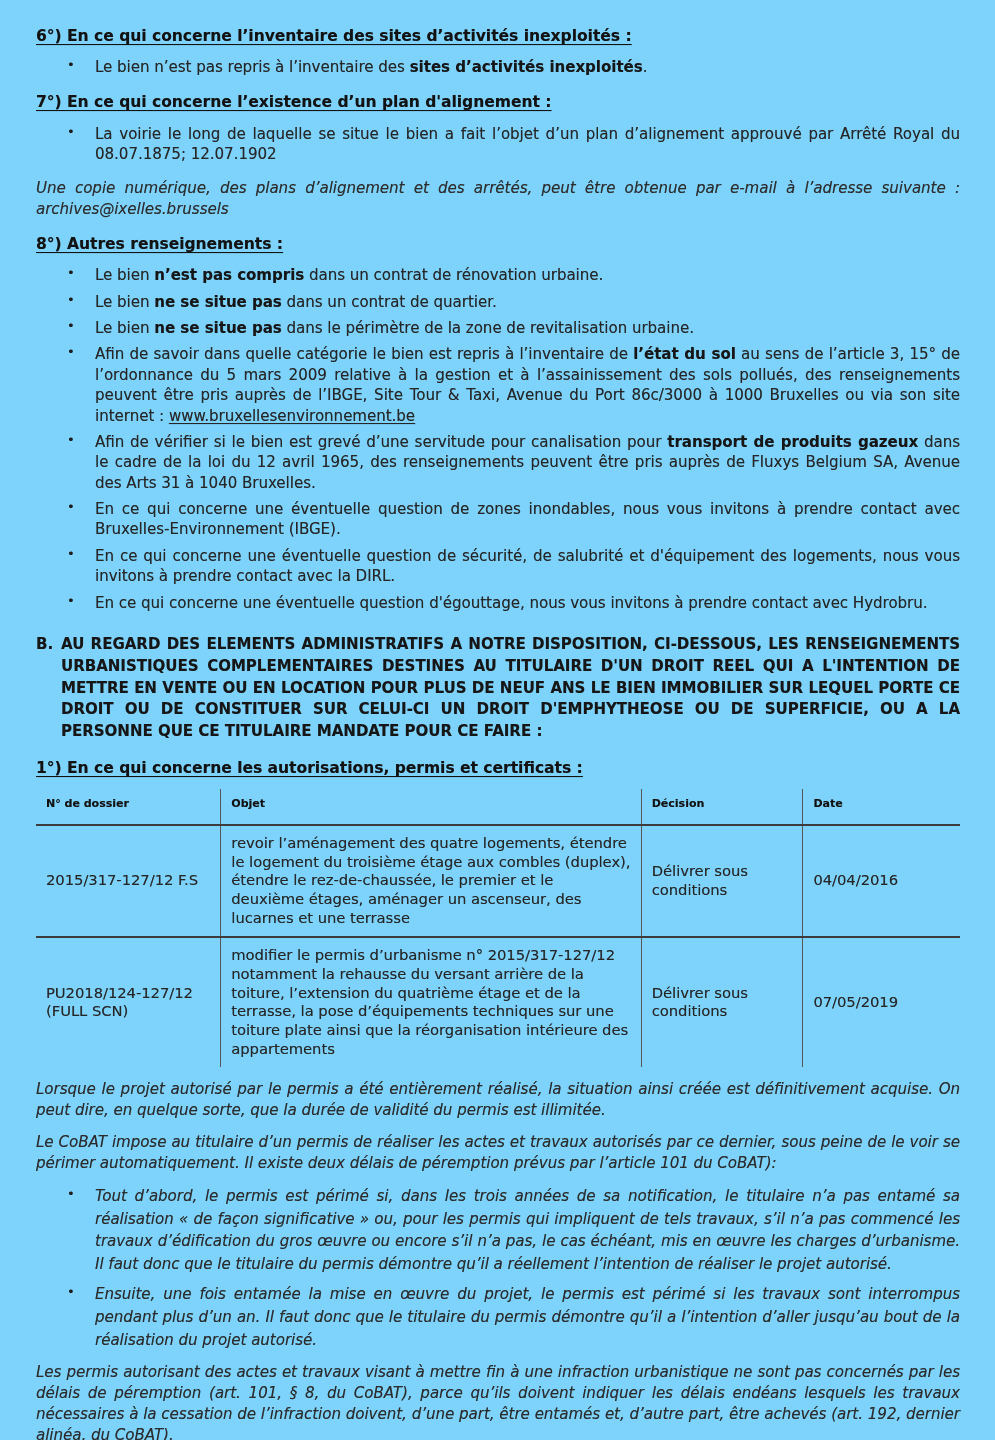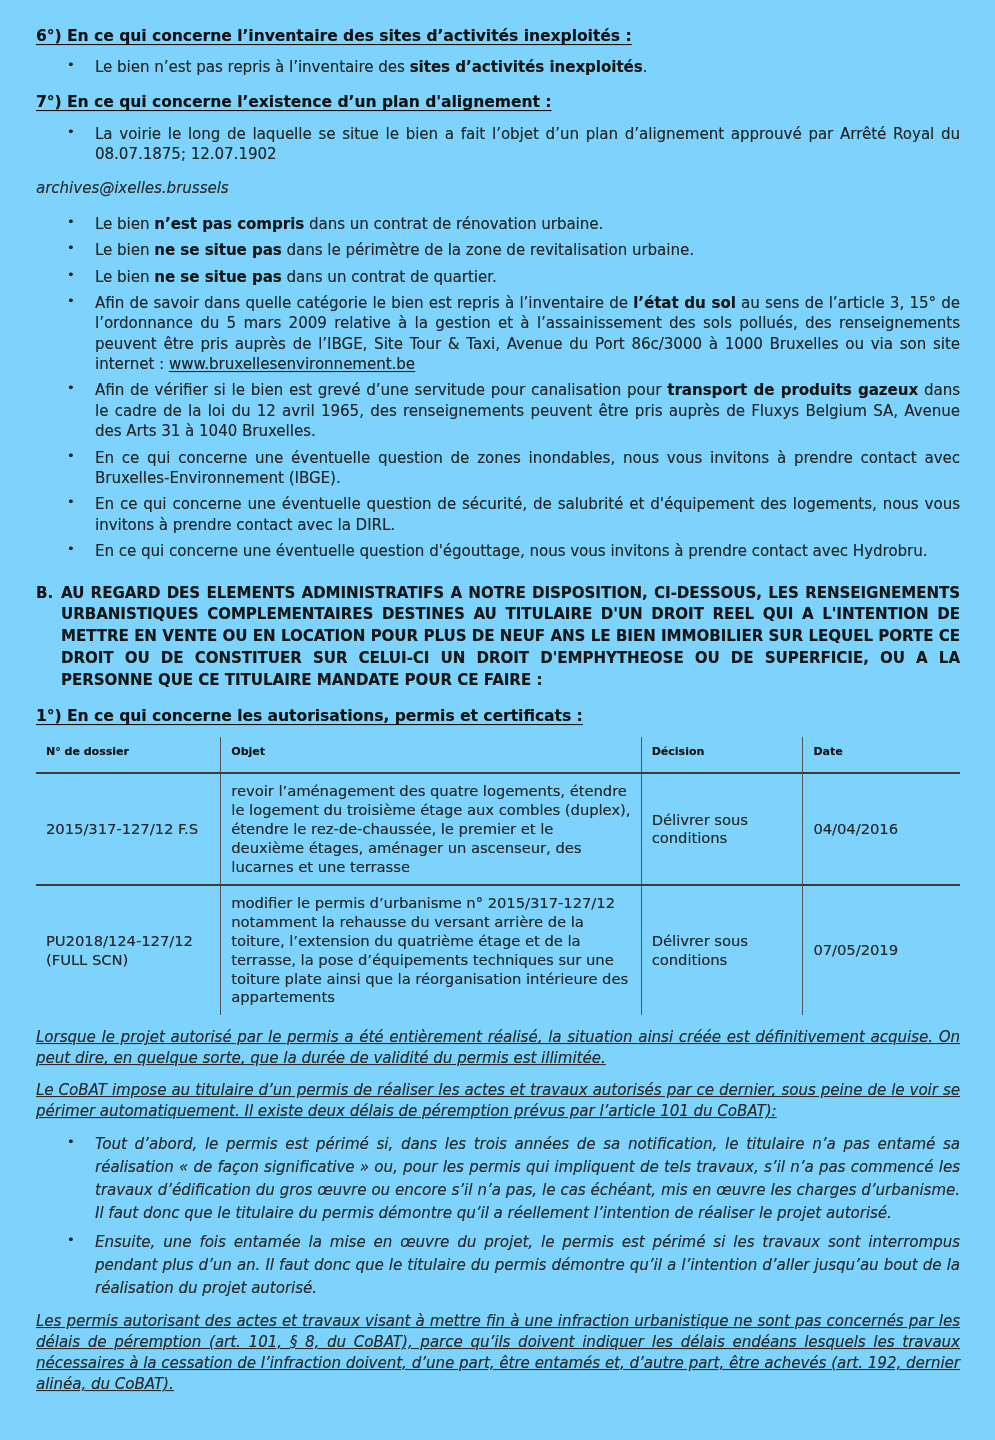--- a/index.html
+++ b/index.html
@@ -51,21 +51,21 @@
   table.permits th {
     text-align:left; font-weight:bold; color:#121212;
     padding:8px 10px 12px 10px; font-size:11px;
   }
   table.permits thead tr { border-bottom:2.5px solid #3c3c3c; }
   table.permits tbody tr.rowsep { border-bottom:2px solid #3c3c3c; }
   table.permits th.vx, table.permits td.vx { border-left:1.4px solid #565656; }
   table.permits td { padding:8px 10px; line-height:1.28; }
   td.cell-dossier, td.cell-decision, td.cell-date { vertical-align:middle; }
   td.cell-objet { vertical-align:top; }
-  .note-para { font-style:italic; color:#2b2b2b; text-align:justify; margin:11px 0; line-height:1.4;text-decoration:underline; }
+  .note-para { font-style:italic; color:#2b2b2b; text-align:justify; margin:11px 0; line-height:1.4; }
   ul.dotlist.italic-list { margin:8px 0 10px 0; }
   ul.dotlist.italic-list li {
     font-style:italic; line-height:1.52; margin-bottom:7px; color:#2b2b2b;
   }
 </style>
 </head>
 <body>
 
 <div class="page">
 
@@ -73,27 +73,29 @@
   <ul class="dotlist">
     <li><span>Le bien n’est pas repris à l’inventaire des </span><span class="b">sites d’activités inexploités</span><span>.</span></li>
   </ul>
 
   <div class="heading">7°) En ce qui concerne l’existence d’un plan d'alignement :</div>
   <ul class="dotlist">
     <li><span>La voirie le long de laquelle se situe le bien a fait l’objet d’un plan d’alignement approuvé par Arrêté Royal du 08.07.1875;  12.07.1902</span></li>
   </ul>
 
   <div class="note">
+    <div class="l1">Une copie numérique, des plans d’alignement et des arrêtés, peut être obtenue par e-mail à l’adresse suivante :</div>
     <div>archives@ixelles.brussels</div>
   </div>
 
+  <div class="heading">8°) Autres renseignements :</div>
   <ul class="dotlist">
     <li><span>Le bien </span><span class="b">n’est pas compris</span><span> dans un contrat de rénovation urbaine.</span></li>
+    <li><span>Le bien </span><span class="b">ne se situe pas</span><span> dans un contrat de quartier.</span></li>
     <li><span>Le bien </span><span class="b">ne se situe pas</span><span> dans le périmètre de la zone de revitalisation urbaine.</span></li>
-    <li><span>Le bien </span><span class="b">ne se situe pas</span><span> dans un contrat de quartier.</span></li>
     <li><span>Afin de savoir dans quelle catégorie le bien est repris à l’inventaire de </span><span class="b">l’état du sol</span><span> au sens de l’article 3, 15° de l’ordonnance du 5 mars 2009 relative à la gestion et à l’assainissement des sols pollués, des renseignements peuvent être pris auprès de l’IBGE, Site Tour &amp; Taxi, Avenue du Port 86c/3000 à 1000 Bruxelles ou via son site internet : </span><span class="u">www.bruxellesenvironnement.be</span></li>
     <li><span>Afin de vérifier si le bien est grevé d’une servitude pour canalisation pour </span><span class="b">transport de produits gazeux</span><span> dans le cadre de la loi du 12 avril 1965, des renseignements peuvent être pris auprès de Fluxys Belgium SA,  Avenue des Arts 31 à 1040 Bruxelles.</span></li>
     <li><span>En ce qui concerne une éventuelle question de zones inondables, nous vous invitons à prendre contact avec Bruxelles-Environnement (IBGE).</span></li>
     <li><span>En ce qui concerne une éventuelle question de sécurité, de salubrité et d'équipement des logements, nous vous invitons à prendre contact avec la DIRL.</span></li>
     <li><span>En ce qui concerne une éventuelle question d'égouttage, nous vous invitons à prendre contact avec Hydrobru.</span></li>
   </ul>
 
   <div class="para-b">
     <span class="blabel">B.</span>
     <span>AU REGARD DES ELEMENTS ADMINISTRATIFS A NOTRE DISPOSITION, CI-DESSOUS, LES RENSEIGNEMENTS URBANISTIQUES COMPLEMENTAIRES DESTINES AU TITULAIRE D'UN DROIT REEL QUI A L'INTENTION DE METTRE EN VENTE OU EN LOCATION POUR PLUS DE NEUF ANS LE BIEN IMMOBILIER SUR LEQUEL PORTE CE DROIT OU DE CONSTITUER SUR CELUI-CI UN DROIT D'EMPHYTHEOSE OU DE SUPERFICIE, OU A LA PERSONNE QUE CE TITULAIRE MANDATE POUR CE FAIRE :</span>

